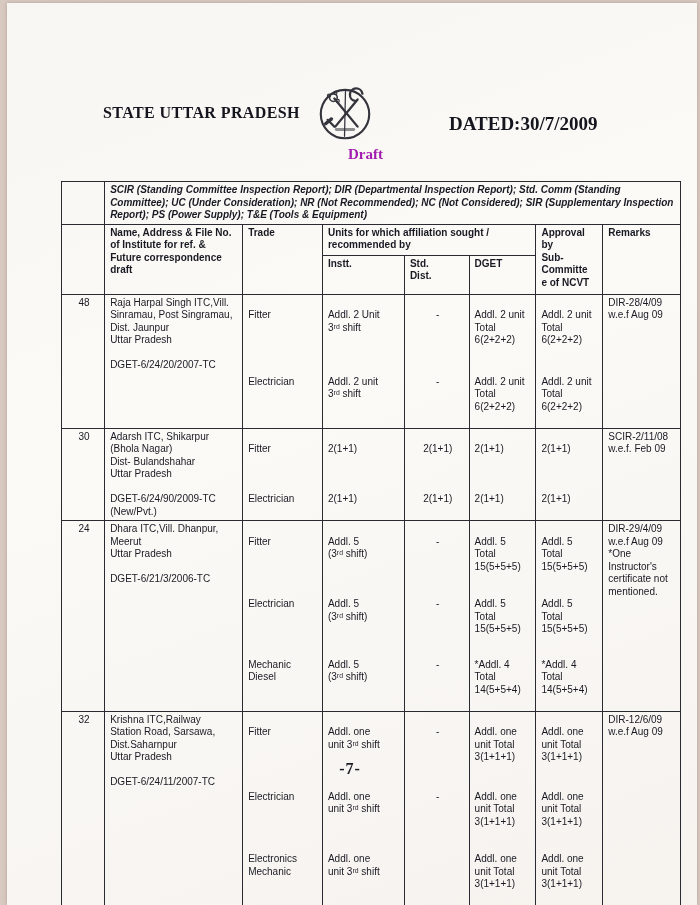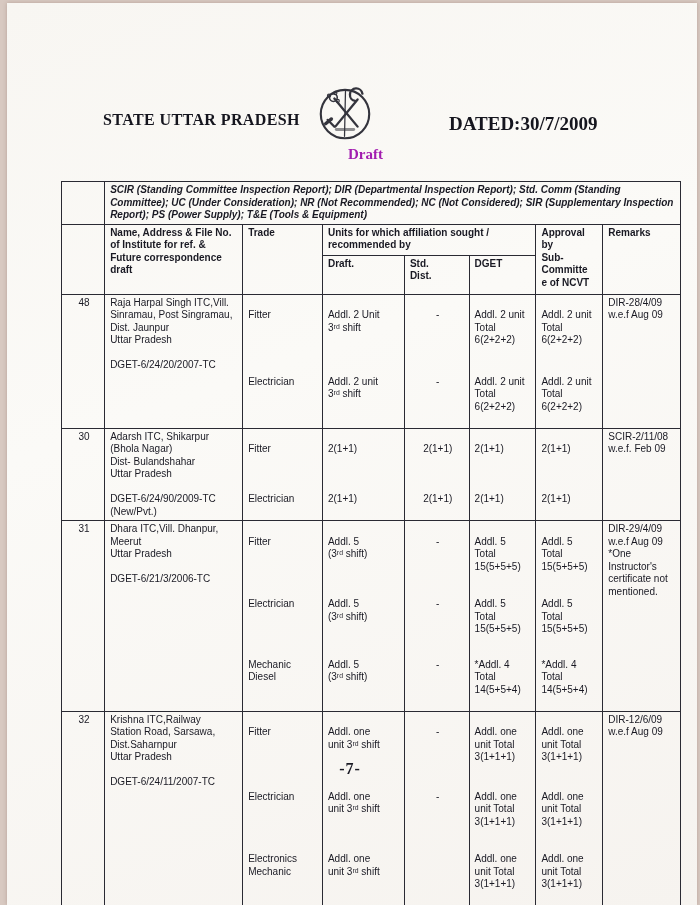--- a/index.html
+++ b/index.html
@@ -2,21 +2,21 @@
 <html><head>
 <meta charset="utf-8">
 <style>
   html,body{margin:0;padding:0;}
   body{width:700px;height:905px;background:#d8c9c1;overflow:hidden;
        font-family:"Liberation Sans", sans-serif;}
   .sheet{position:relative;width:700px;height:905px;}
   .paper{position:absolute;left:7px;top:3px;right:3px;bottom:0;
          background:linear-gradient(160deg,#f8f6f2 0%,#fbfaf7 40%,#f6f3ef 100%);
          box-shadow:0 0 4px rgba(120,90,80,.35);}
-  .doc-title{position:absolute;left:103px;top:111px;
+  .doc-title{position:absolute;left:103px;top:104px;
              font-family:"Liberation Serif", serif;font-weight:bold;
              font-size:16px;letter-spacing:.4px;color:#15151e;}
   .dated{position:absolute;left:449px;top:113px;
          font-family:"Liberation Serif", serif;font-weight:bold;
          font-size:19px;color:#15151e;}
   .draft{position:absolute;left:348px;top:146px;
          font-family:"Liberation Serif", serif;font-weight:bold;
          font-size:15px;color:#a21caf;}
   .emblem{position:absolute;left:314px;top:84px;width:62px;height:62px;}
   .pageno{position:absolute;left:0;right:0;top:760px;text-align:center;
@@ -101,21 +101,21 @@
         <td class="hd" colspan="3">Units for which affiliation sought /
 recommended by</td>
         <td class="hd" rowspan="2">Approval
 by
 Sub-
 Committe
 e of NCVT</td>
         <td class="hd" rowspan="2">Remarks</td>
       </tr>
       <tr class="trh2">
-        <td class="hd">Draft.</td>
+        <td class="hd">Instt.</td>
         <td class="hd">Std.
 Dist.</td>
         <td class="hd hc">DGET</td>
       </tr>
 
       <tr class="rw29">
         <td class="c-no">48</td>
         <td>Raja Harpal Singh ITC,Vill.
 Sinramau, Post Singramau,
 Dist. Jaunpur
@@ -183,21 +183,21 @@
         </td>
         <td>
           <div class="blk b1">2(1+1)</div>
           <div class="blk">2(1+1)</div>
         </td>
         <td>SCIR-2/11/08
 w.e.f. Feb 09</td>
       </tr>
 
       <tr class="rw31">
-        <td class="c-no">31</td>
+        <td class="c-no">24</td>
         <td>Dhara ITC,Vill. Dhanpur,
 Meerut
 Uttar Pradesh
 
 DGET-6/21/3/2006-TC</td>
         <td>
           <div class="blk b1">Fitter</div>
           <div class="blk b2">Electrician</div>
           <div class="blk">Mechanic
 Diesel</div>

